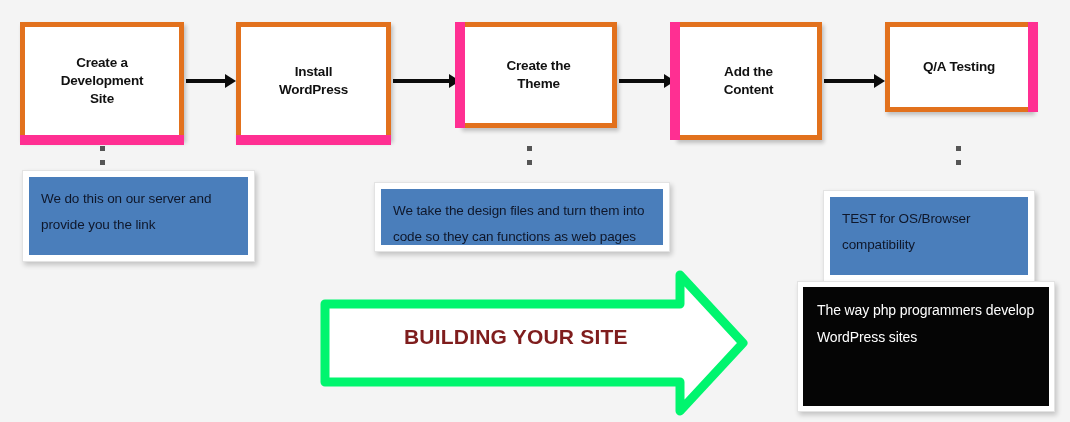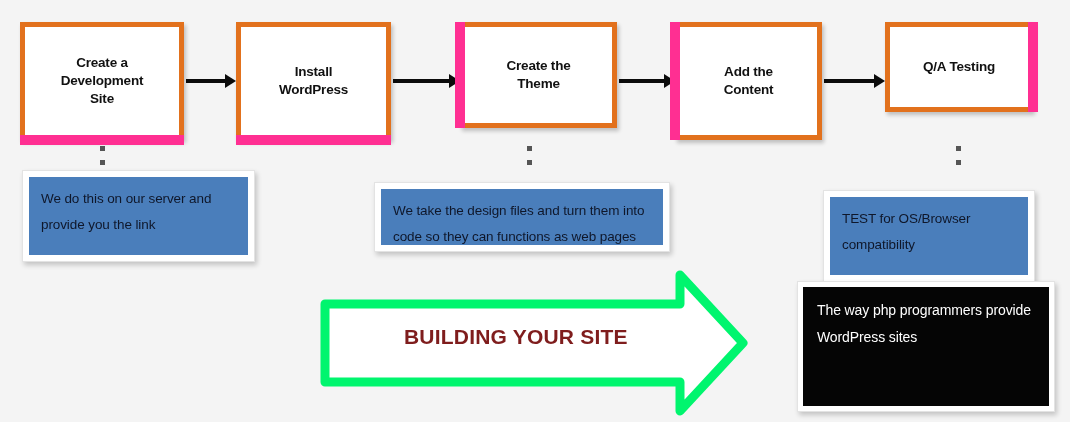--- a/index.html
+++ b/index.html
@@ -215,16 +215,16 @@
   </div>
 
   <div class="banner-arrow" style="left:318px; top:268px;">
     <svg width="432" height="150" viewBox="0 0 432 150">
       <polygon points="7,36 362,36 362,7 425,75 362,143 362,114 7,114" fill="#ffffff" stroke="#00f56e" stroke-width="9" stroke-linejoin="round" stroke-linecap="round"></polygon>
     </svg>
   </div>
   <div class="banner-text" style="left:404px; top:325px;">BUILDING YOUR SITE</div>
 
   <div class="note-dark" style="left:797px; top:281px; width:258px; height:131px;">
-    <div class="note-dark-inner">The way php programmers provide WordPress sites</div>
+    <div class="note-dark-inner">The way php programmers develop WordPress sites</div>
   </div>
 
 </div>
 
 </body></html>

